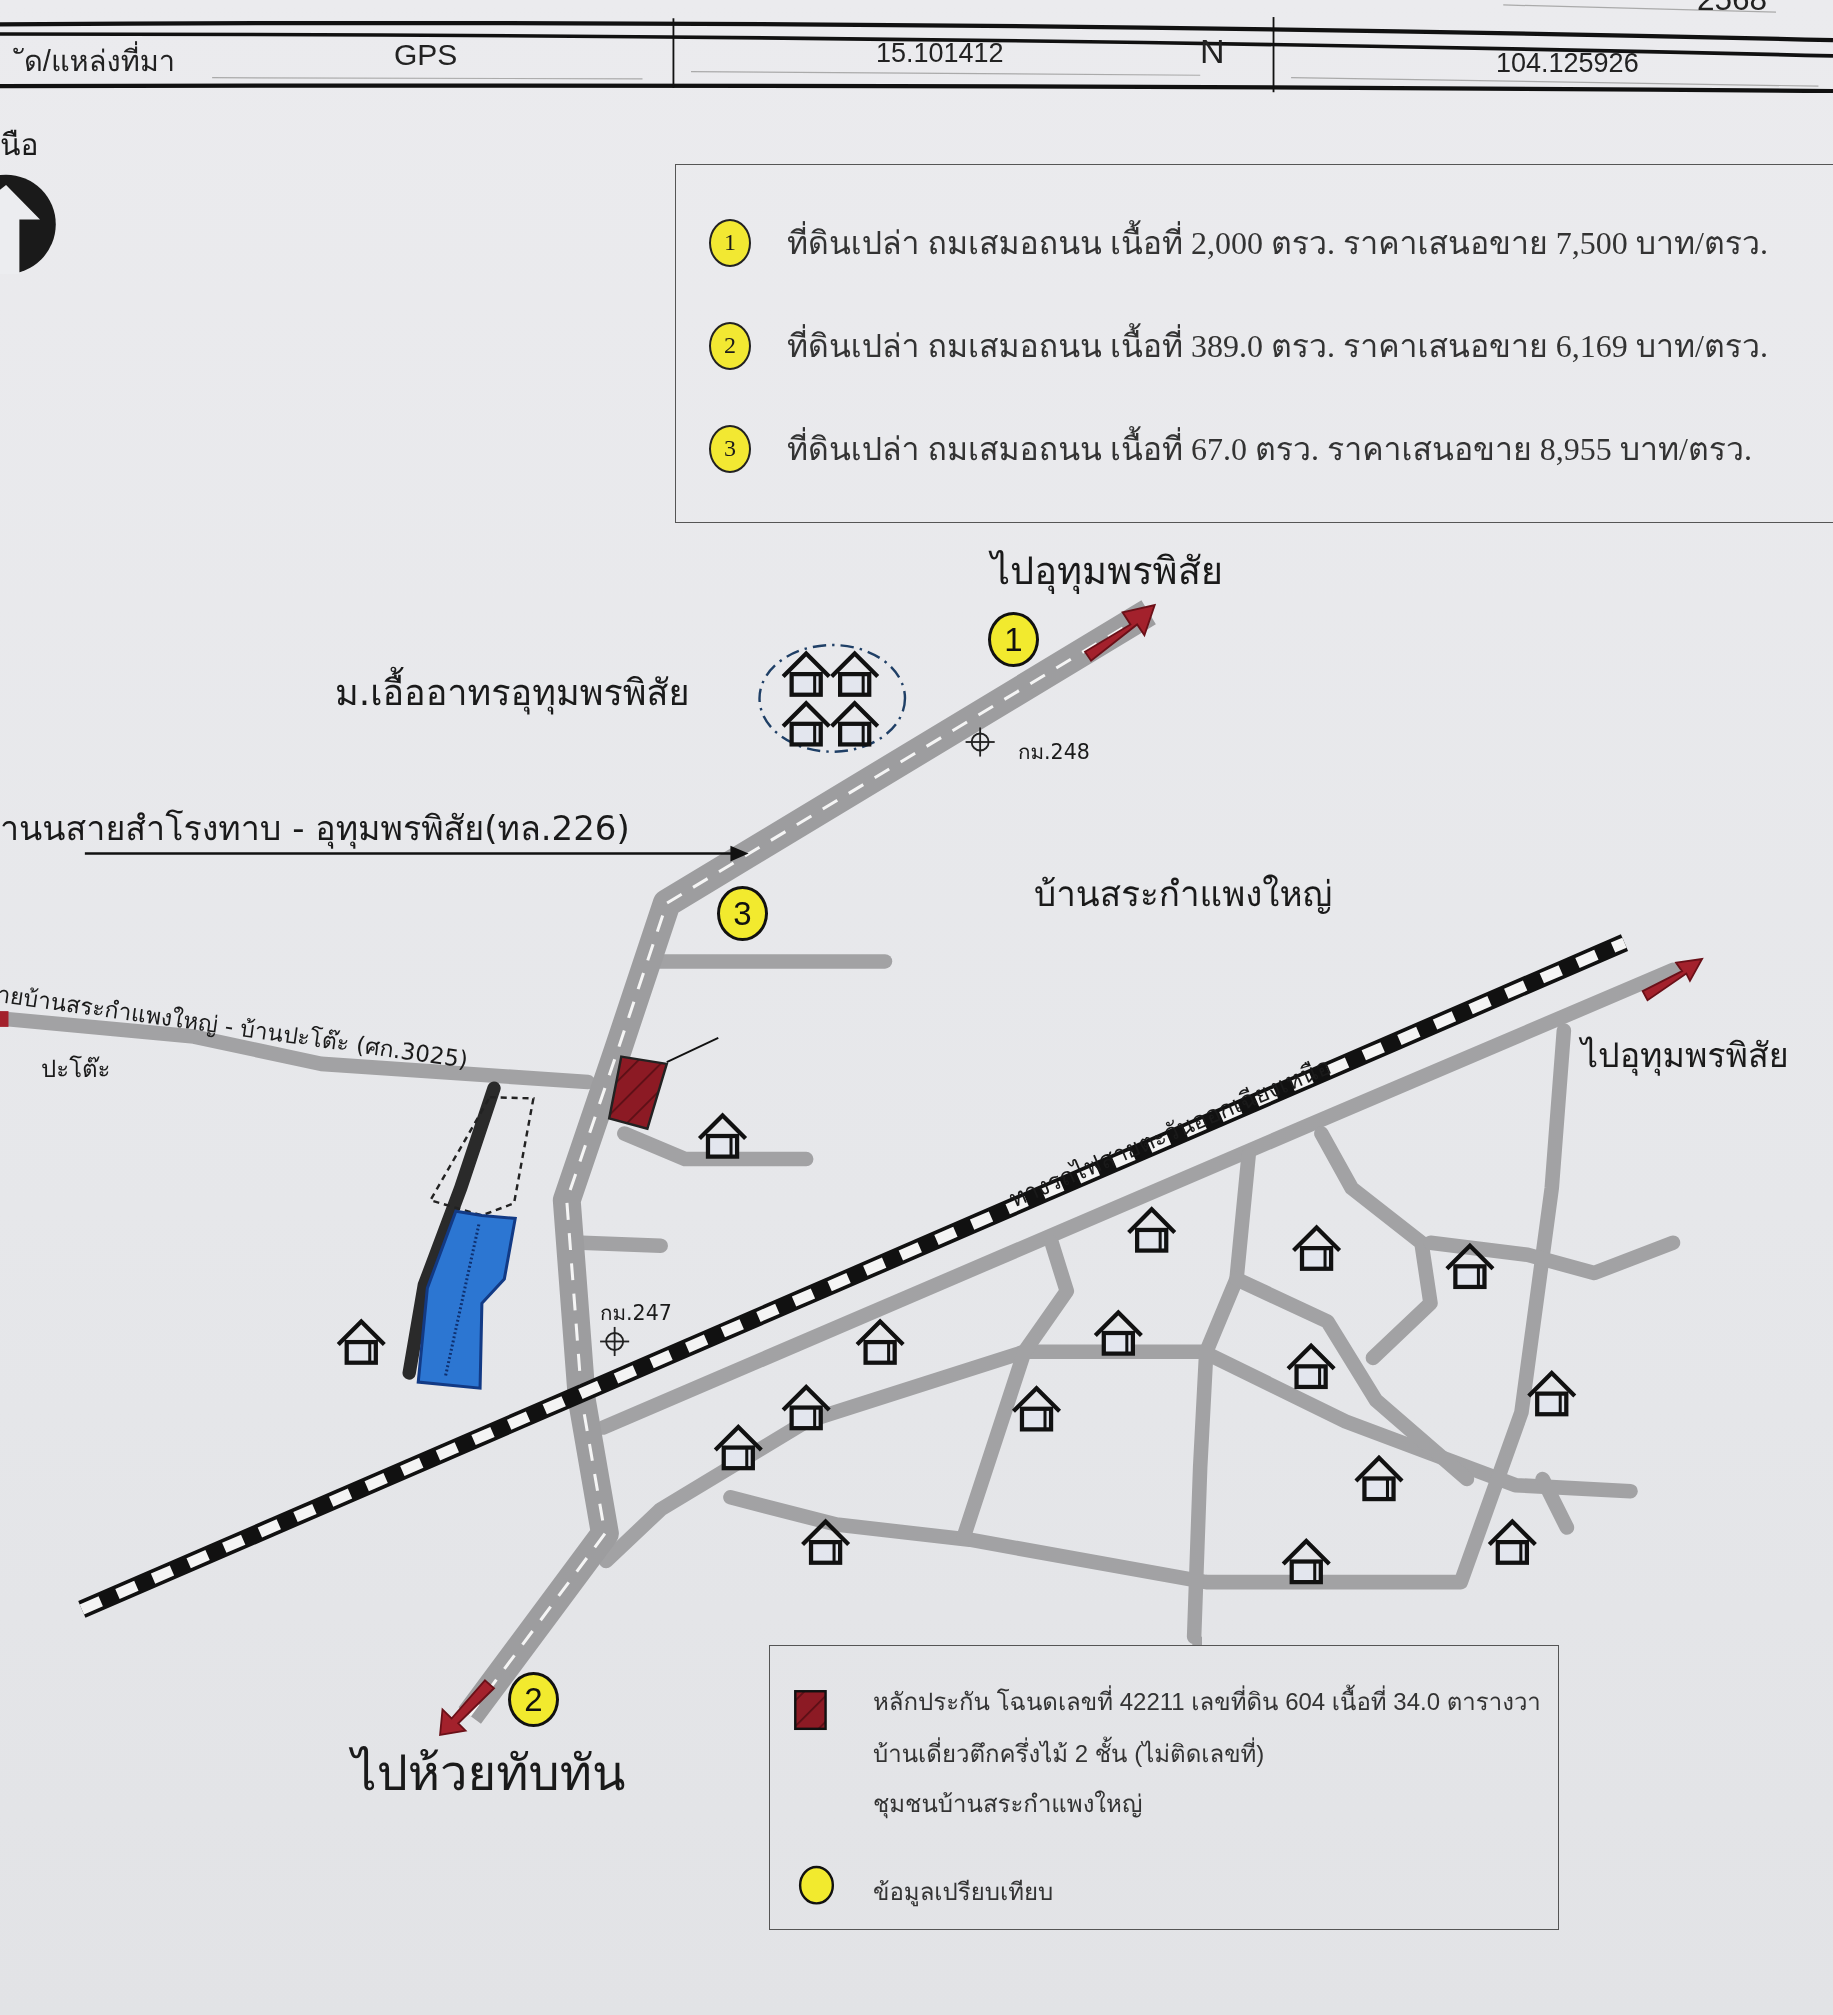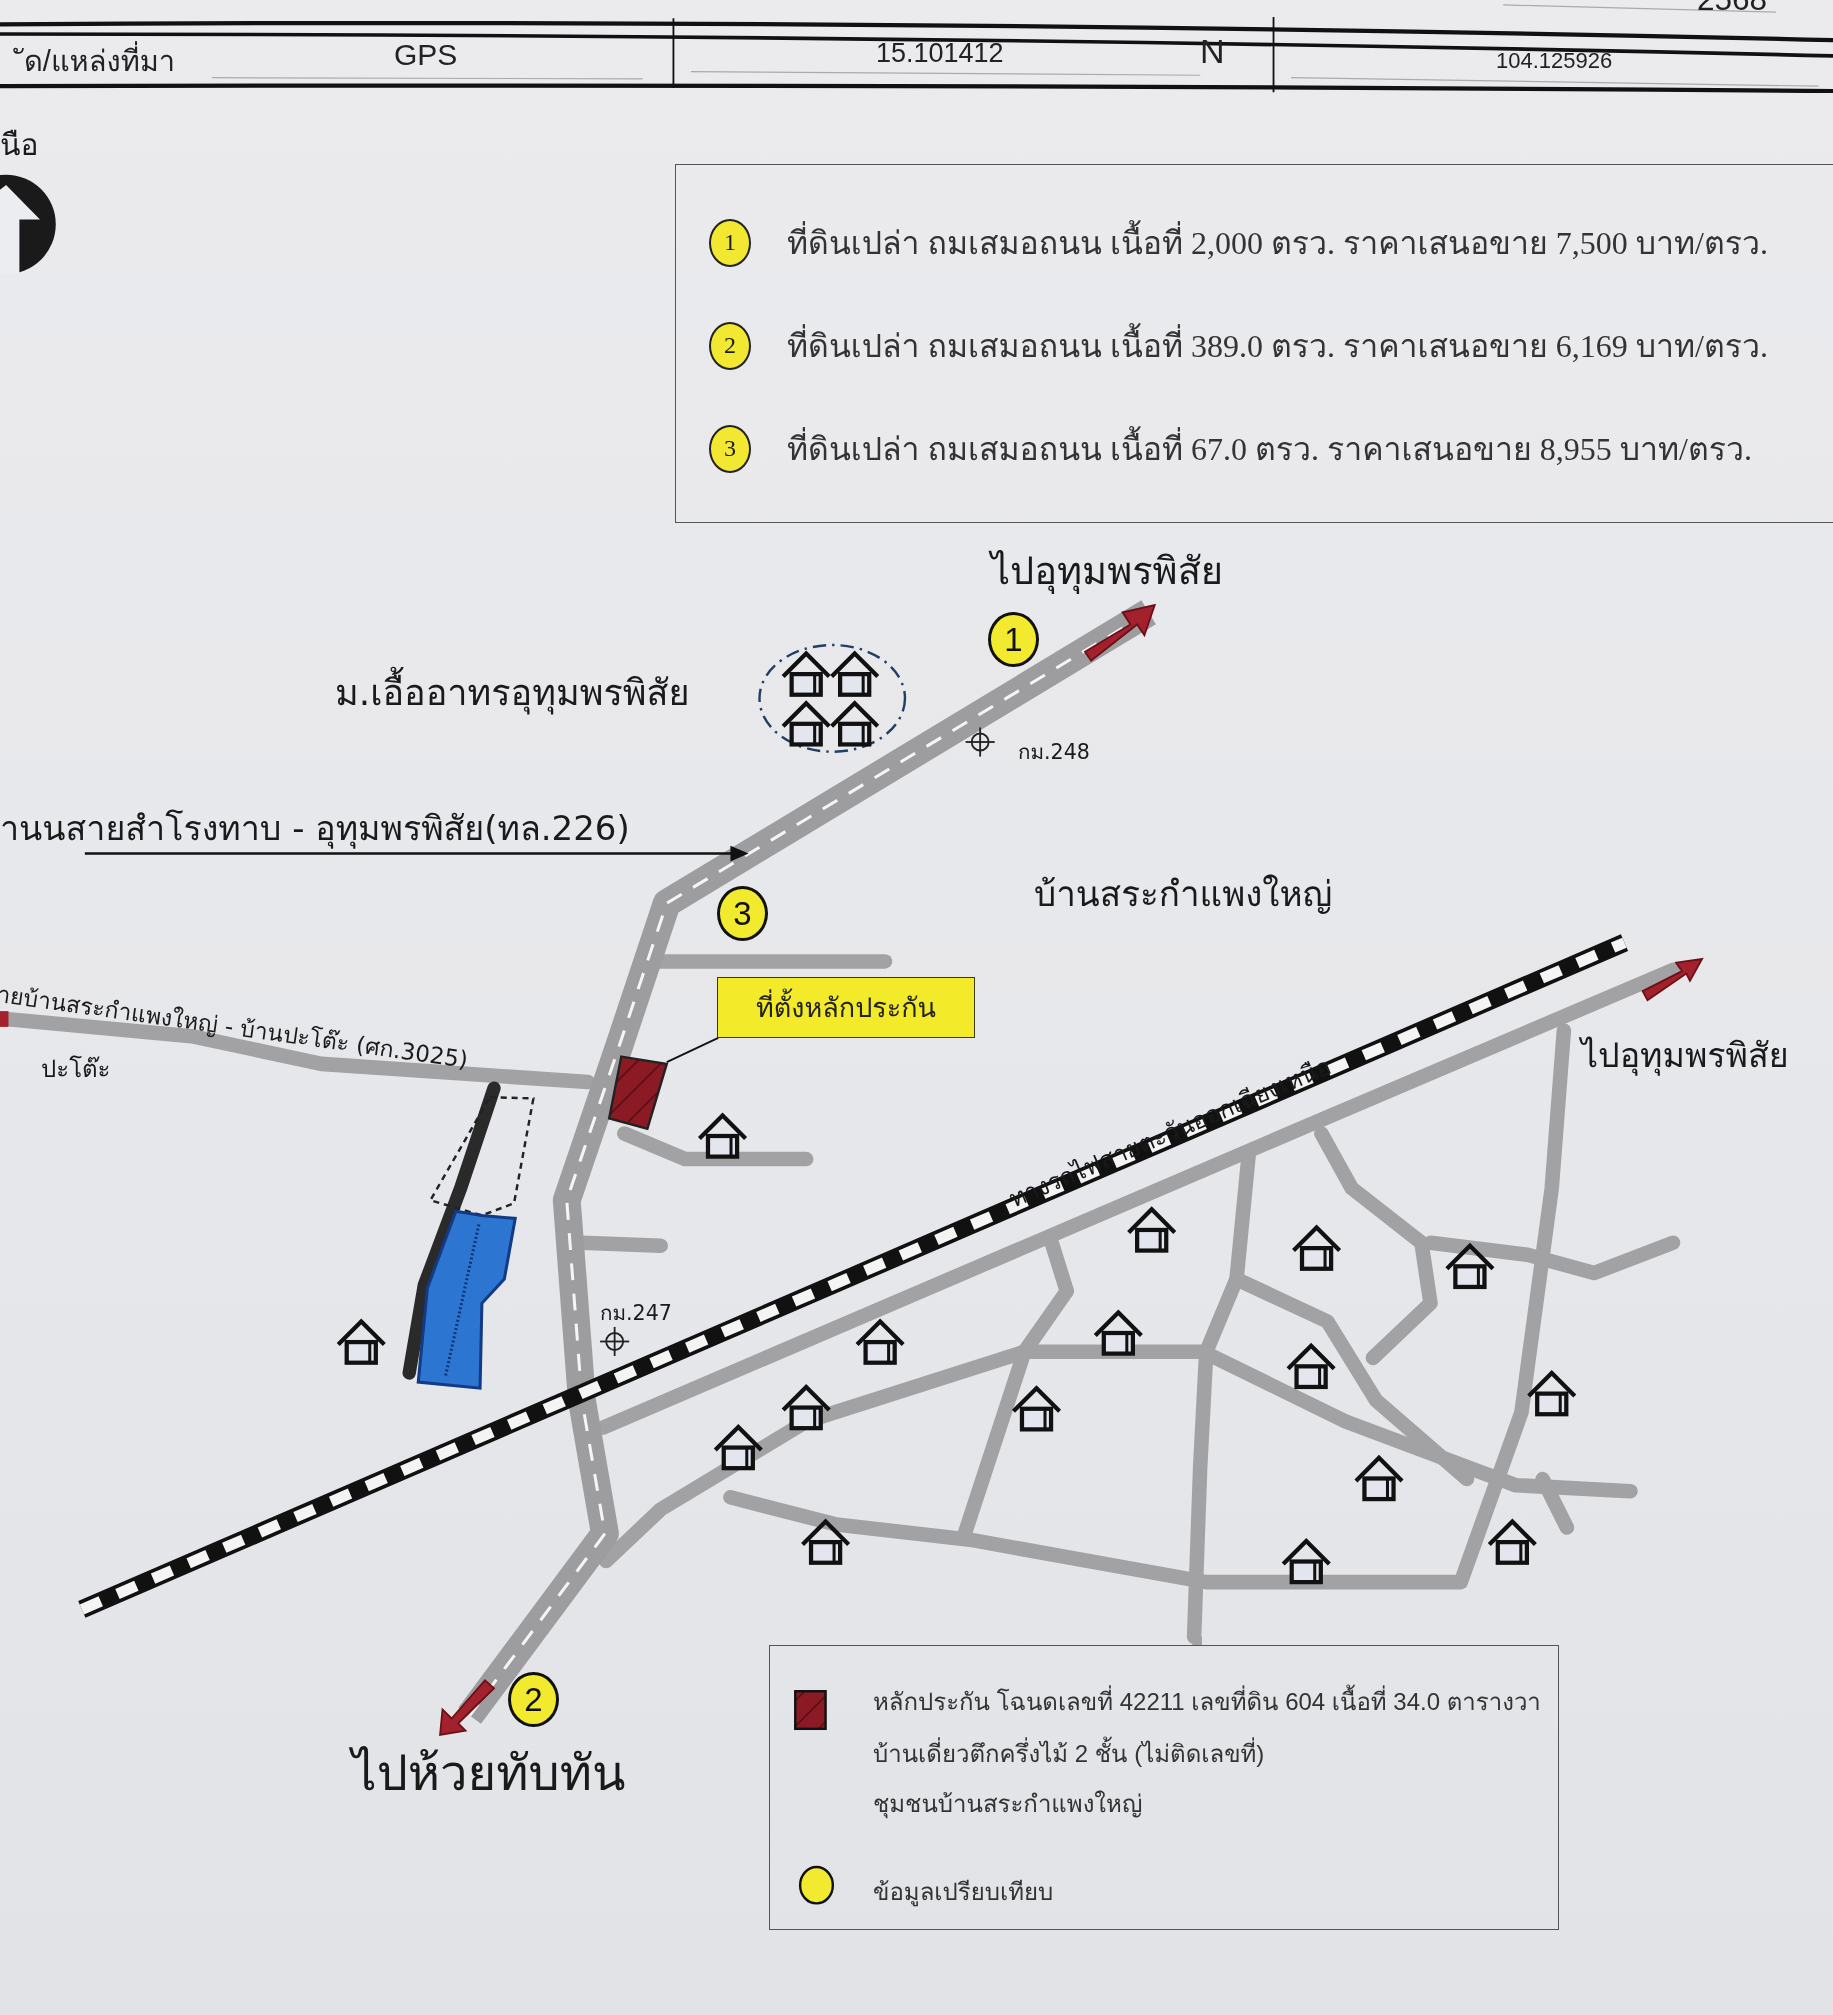--- a/index.html
+++ b/index.html
@@ -160,21 +160,21 @@
     <ellipse cx="1347" cy="3110" rx="27" ry="30" fill="#f2ea2e" stroke="#111" stroke-width="4"></ellipse>
 
     <line x1="1975" y1="2700" x2="1975" y2="2714" stroke="#a2a2a4" stroke-width="16"></line>
   </svg>
 
   <span class="hdr-text" style="left:1697px; top:-19.4px; font-size:31.5px;">2568</span>
   <span class="hdr-text" style="left:0; top:38px; font-size:29px;padding-left:24px;">ัด/แหล่งที่มา</span>
   <span class="hdr-text" style="left:394px; top:38px; font-size:30px;">GPS</span>
   <span class="hdr-text" style="left:876px; top:38px; font-size:27px;">15.101412</span>
   <span class="hdr-text" style="left:1200px; top:31.5px; font-size:34px;">N</span>
-  <span class="hdr-text" style="left:1496px; top:48px; font-size:22px;">104.125926</span>
+  <span class="hdr-text" style="left:1496px; top:48px; font-size:27px;">104.125926</span>
 
   <span class="map-label" style="left:0; top:121px; font-size:30px;">นือ</span>
 
   <div class="legend-top">
     <div class="legend-row" style="top:52px;">
       <div class="legend-num">1</div>
       <span class="legend-text">ที่ดินเปล่า ถมเสมอถนน เนื้อที่ 2,000 ตรว. ราคาเสนอขาย  7,500 บาท/ตรว.</span>
     </div>
     <div class="legend-row" style="top:155px;">
       <div class="legend-num">2</div>
@@ -191,21 +191,20 @@
   <span class="map-label" style="left:0; top:801px; font-size:34px;">านนสายสำโรงทาบ - อุทุมพรพิสัย(ทล.226)</span>
   <span class="map-label" style="left:1034px; top:866px; font-size:35px;text-align:right;">บ้านสระกำแพงใหญ่</span>
   <span class="map-label" style="left:1018px; top:735px; font-size:20.6px;">กม.248</span>
   <span class="map-label" style="left:600px; top:1296px; font-size:20.6px;">กม.247</span>
   <span class="map-label" style="left:0; top:976px; font-size:23px; transform: rotate(8deg); transform-origin: left top;">ายบ้านสระกำแพงใหญ่ - บ้านปะโต๊ะ (ศก.3025)</span>
   <span class="map-label" style="left:0; top:1049px; font-size:24px;padding-left:41px;">ปะโต๊ะ</span>
   <span class="map-label" style="left:1018px; top:1179px; font-size:24px; transform: rotate(-23deg); transform-origin: left bottom;">ทางรถไฟสายตะวันออกเฉียงเหนือ</span>
   <span class="map-label" style="left:1581px; top:1028px; font-size:34px;">ไปอุทุมพรพิสัย</span>
   <span class="map-label" style="left:352px; top:1734px; font-size:49px;">ไปห้วยทับทัน</span>
 
-  <div class="callout">ที่ตั้งหลักประกัน</div>
 
   <div class="badge" style="left:988px; top:612px;">1</div>
   <div class="badge" style="left:717px; top:886px;">3</div>
   <div class="badge" style="left:508px; top:1672px;">2</div>
 
   <div class="legend-bottom">
     <span class="lb-text" style="left:103px; top:36px;">หลักประกัน โฉนดเลขที่ 42211 เลขที่ดิน 604 เนื้อที่ 34.0 ตารางวา</span>
     <span class="lb-text" style="left:103px; top:88px;">บ้านเดี่ยวตึกครึ่งไม้ 2 ชั้น (ไม่ติดเลขที่)</span>
     <span class="lb-text" style="left:103px; top:138px;">ชุมชนบ้านสระกำแพงใหญ่</span>
     <span class="lb-text" style="left:103px; top:226px;">ข้อมูลเปรียบเทียบ</span>

